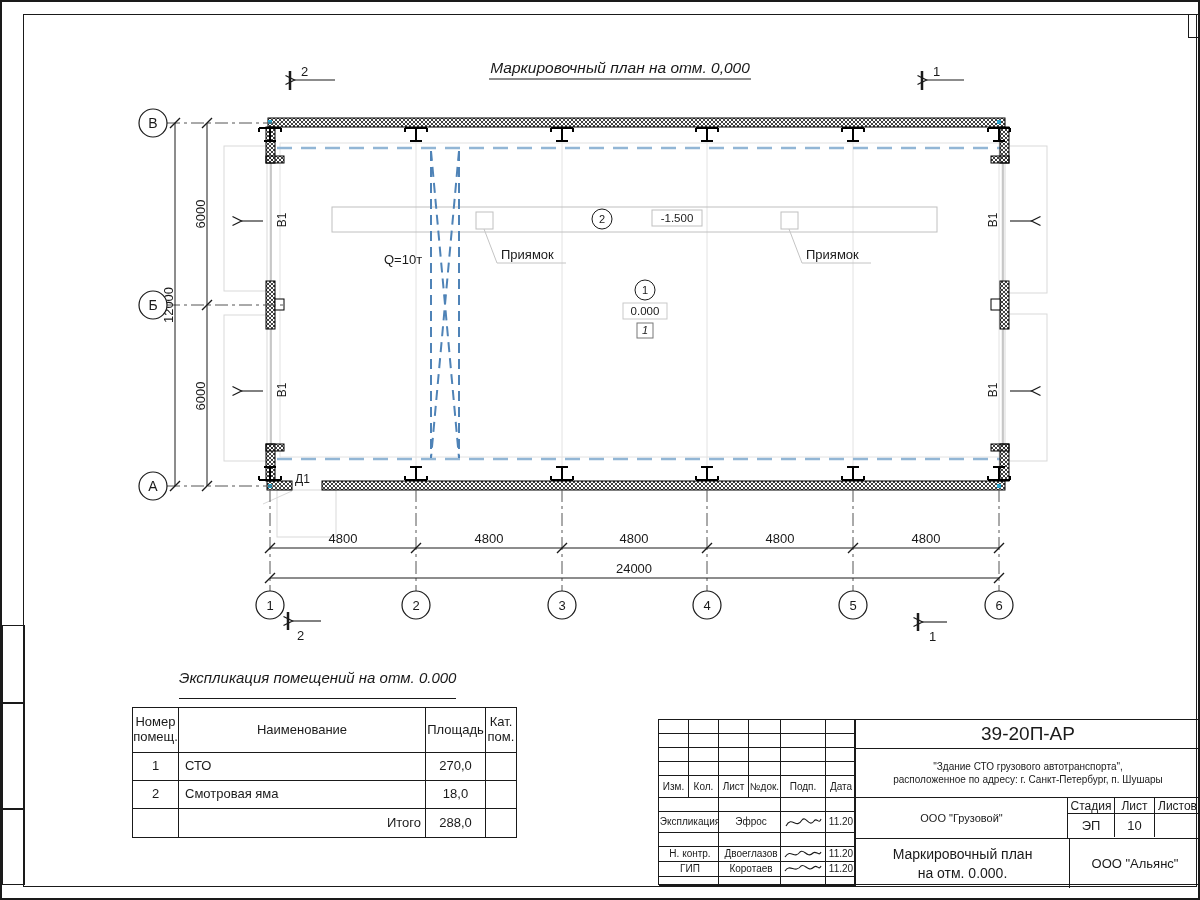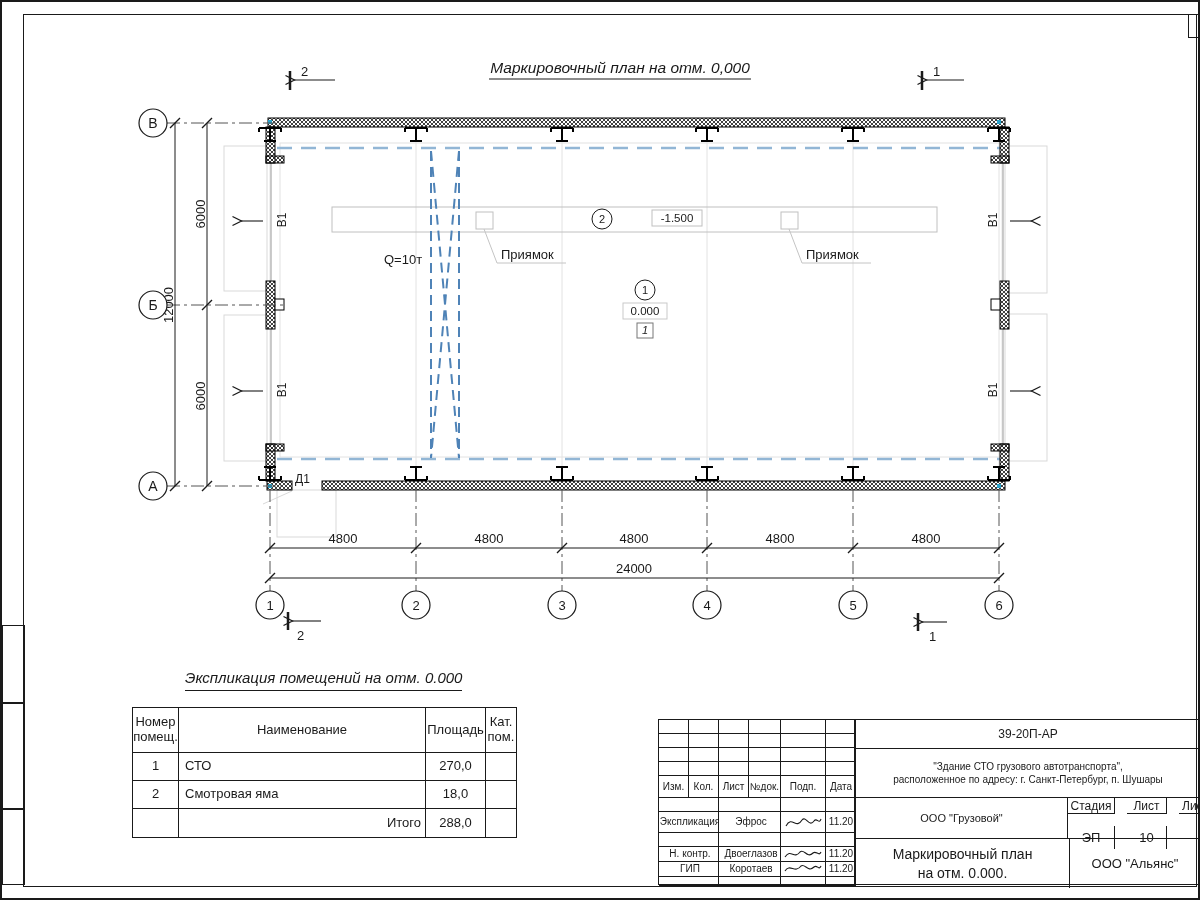--- a/index.html
+++ b/index.html
@@ -5,22 +5,22 @@
   html,body{margin:0;padding:0;background:#fff;}
   #sheet{position:relative;width:1200px;height:900px;background:#fff;overflow:hidden;
          font-family:"Liberation Sans",sans-serif;color:#1a1a1a;}
   .abs{position:absolute;}
   
   #outer-border{left:0;top:0;width:1196px;height:896px;border:2px solid #1a1a1a;}
   #inner-frame{left:23px;top:14px;width:1172px;height:871px;border:1px solid #1a1a1a;}
   .margin-box{left:2px;width:21px;border:1px solid #1a1a1a;}
   #corner-box{left:1188px;top:14px;width:9px;height:22px;border:1px solid #1a1a1a;}
   
-  #schedule-title{left:185px;top:669px;font-size:15px;font-style:italic;
-                  border-bottom:1.4px solid #1a1a1a;padding-bottom:4px;}
+  #schedule-title{left:179px;top:669px;font-size:15px;font-style:italic;
+                  border-bottom:1.4px solid #1a1a1a;padding-bottom:12px;}
   #schedule{left:132px;top:707px;border:1.4px solid #1a1a1a;display:grid;
             grid-template-columns:46px 247px 60px 30px;grid-template-rows:45px 28px 28px 28px;
             font-size:13px;}
   #schedule .c{border-right:1px solid #1a1a1a;border-bottom:1px solid #1a1a1a;
                display:flex;align-items:center;justify-content:center;text-align:center;line-height:1.15;}
   #schedule .c:nth-child(4n){border-right:none;}
   #schedule .c.r3{border-bottom:none;}
   #schedule .name{justify-content:flex-start;padding-left:6px;text-align:center;}
   #schedule .total{justify-content:flex-end;padding-right:4px;}
   
@@ -33,27 +33,27 @@
                display:flex;align-items:center;justify-content:center;font-size:10px;line-height:1;}
   #tb-top>div:nth-child(6n){border-right:none;}
   #tb-bot>div:nth-child(4n){border-right:none;}
   .hd{font-size:12px;}
   .hd-small{font-size:8.5px;}
   .role{justify-content:flex-start;padding-left:3px;font-size:9.5px;}
   .nm{justify-content:flex-start;padding-left:3px;font-size:10.5px;}
   .dt{font-size:9px;}
   #tb-right{left:855px;top:719px;width:345px;height:166px;border-right:none;}
   #tb-right .row{border-bottom:1px solid #1a1a1a;display:flex;}
-  #tb-doc{height:28px;align-items:center;justify-content:center;font-size:12px;}
+  #tb-doc{height:28px;align-items:center;justify-content:center;font-size:19px;}
   #tb-proj{height:48px;flex-direction:column;align-items:center;justify-content:center;
            font-size:10px;text-align:center;line-height:1.35;}
   #tb-row-c{height:40px;}
   #tb-client{width:213px;border-right:1px solid #1a1a1a;display:flex;align-items:center;
              justify-content:center;font-size:11px;}
-  #tb-slv{display:grid;grid-template-columns:47px 40px 45px;grid-template-rows:16px 23px;width:132px;gap:12px;}
+  #tb-slv{display:grid;grid-template-columns:47px 40px 45px;grid-template-rows:16px 23px;width:132px;}
   #tb-slv>div{border-right:1px solid #1a1a1a;border-bottom:1px solid #1a1a1a;display:flex;
               align-items:center;justify-content:center;overflow:hidden;}
   #tb-slv>div:nth-child(3n){border-right:none;}
   #tb-slv .v{border-bottom:none;font-size:13px;}
   #tb-slv .h{font-size:12px;}
   #tb-row-d{height:49px;border-bottom:none !important;}
   #tb-name{width:213px;border-right:1px solid #1a1a1a;display:flex;flex-direction:column;
            align-items:center;justify-content:center;font-size:14px;line-height:1.3;}
   #tb-company{flex:1;display:flex;align-items:center;justify-content:center;font-size:13px;}
   svg text{font-family:"Liberation Sans",sans-serif;fill:#1a1a1a;}

